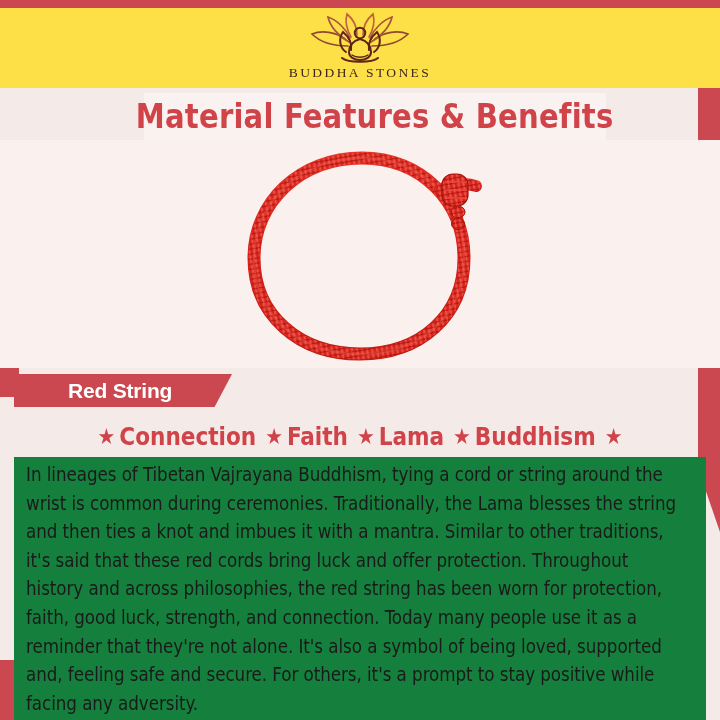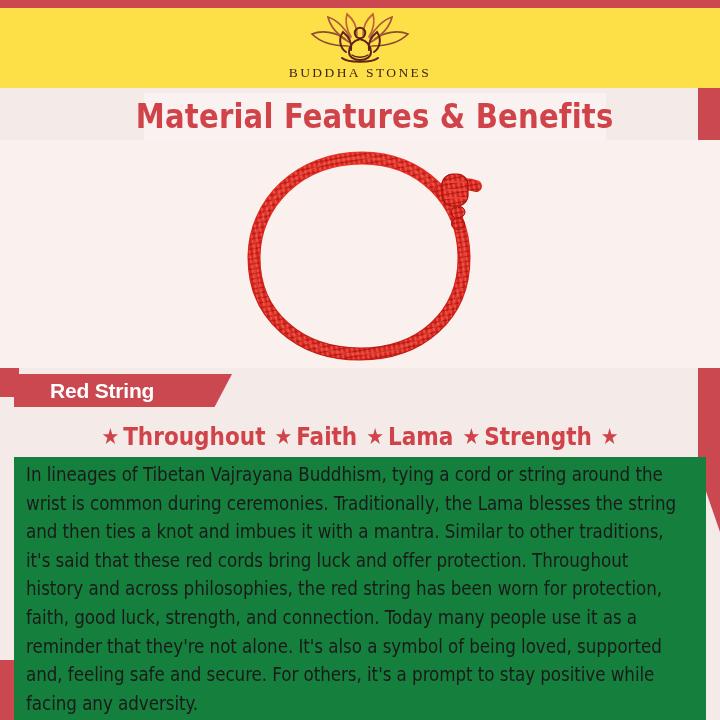--- a/index.html
+++ b/index.html
@@ -124,21 +124,21 @@
     width: 218px; height: 33px;
     background: #cb4850;
     clip-path: polygon(0 0, 100% 0, 92% 100%, 0 100%);
     display: flex;
     align-items: center;
   }
   .tag-text {
     color: #ffffff;
     font-size: 21px;
     font-weight: bold;
-    margin-left: 36px;
+    margin-left: 54px;
     letter-spacing: -0.2px;
     font-family: "Liberation Sans", sans-serif;
   }
 
   
   .benefits {
     position: absolute;
     left: 0; top: 418px;
     width: 720px; height: 38px;
     display: flex;
@@ -269,33 +269,33 @@
     </svg>
   </div>
 
   <div class="tag-banner">
     <span class="tag-text">Red String</span>
   </div>
 
   <div class="benefits">
     <span class="benefit">
       <span class="star">★</span>
-      <span>Throughout</span>
+      <span>Connection</span>
     </span>
     <span class="benefit">
       <span class="star">★</span>
       <span>Faith</span>
     </span>
     <span class="benefit">
       <span class="star">★</span>
       <span>Lama</span>
     </span>
     <span class="benefit">
       <span class="star">★</span>
-      <span>Strength</span>
+      <span>Buddhism</span>
     </span>
     <span class="benefit">
       <span class="star">★</span>
     </span>
   </div>
 
   <div class="body-card">
     <p class="body-text">In lineages of Tibetan Vajrayana Buddhism, tying a cord or string around the wrist is common during ceremonies. Traditionally, the Lama blesses the string and then ties a knot and imbues it with a mantra. Similar to other traditions, it's said that these red cords bring luck and offer protection. Throughout history and across philosophies, the red string has been worn for protection, faith, good luck, strength, and connection. Today many people use it as a reminder that they're not alone. It's also a symbol of being loved, supported and, feeling safe and secure. For others, it's a prompt to stay positive while facing any adversity.</p>
   </div>
 

